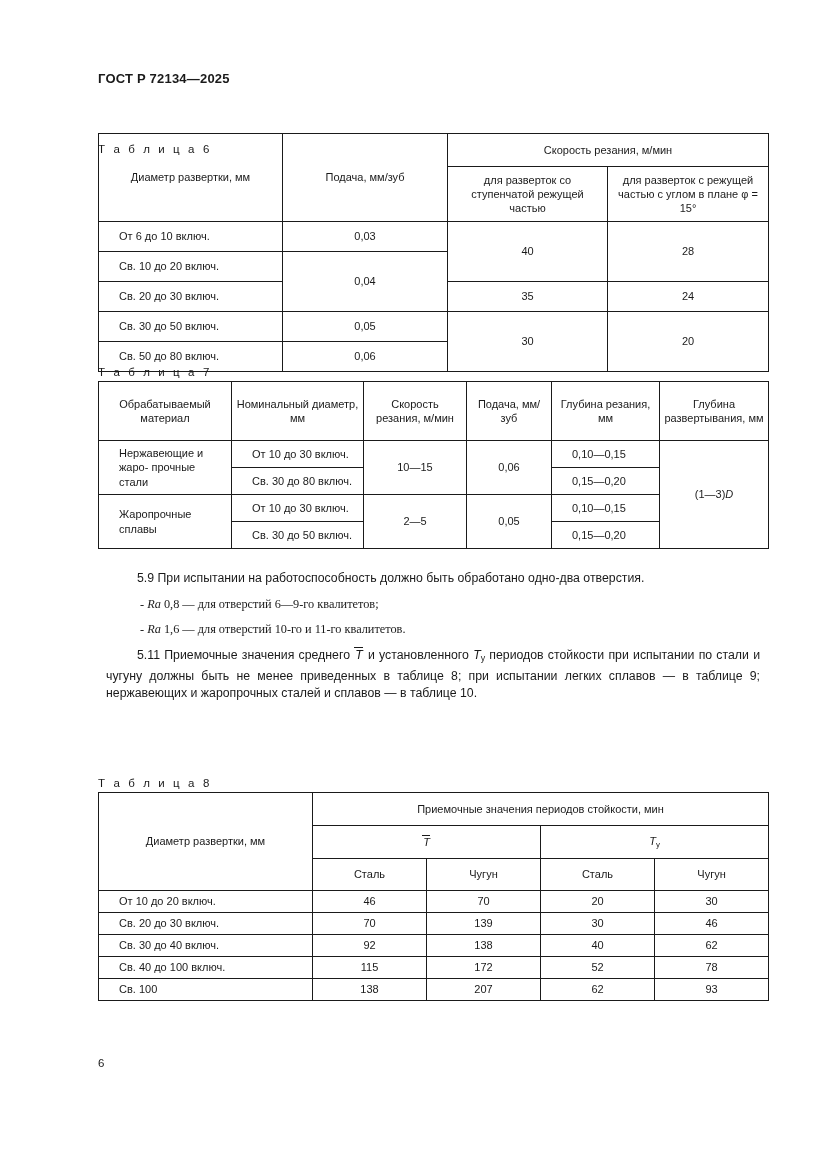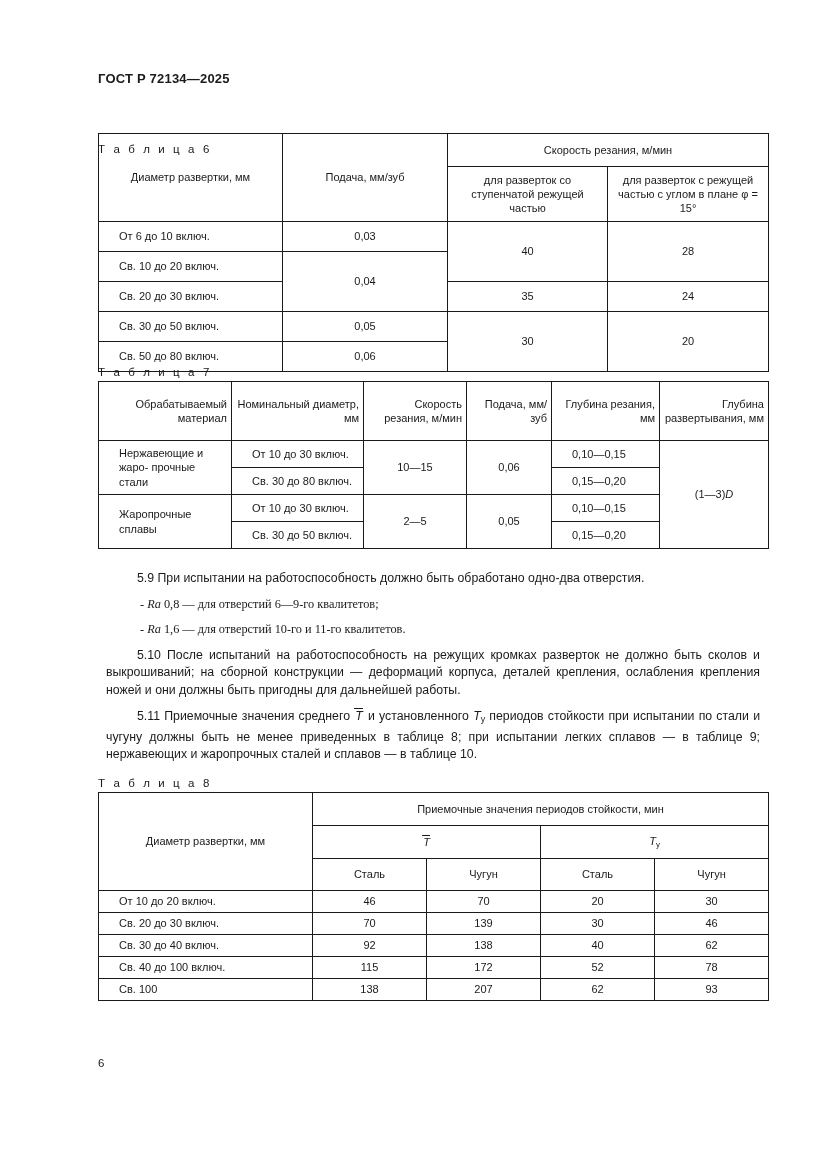--- a/index.html
+++ b/index.html
@@ -63,21 +63,21 @@
   }
   #table6 .h-tall { height: 74px; }
   #table6 .r { height: 30px; }
 
   
   #table7 {
     left: 98px;
     top: 381px;
     width: 670px;
   }
-  #table7 .hd { height: 52px; text-align: right; }
+  #table7 .hd { height: 52px; }
   #table7 .r { height: 27px; }
 
   
   #table8 {
     left: 98px;
     top: 792px;
     width: 670px;
   }
   #table8 .r { height: 22px; }
 
@@ -223,21 +223,20 @@
         <td class="left">Св. 30 до 50 включ.</td>
         <td class="left">0,15—0,20</td>
       </tr>
     </tbody>
   </table>
 
   <div class="body-text" style="top:562px;">
     <p>5.9  При испытании на работоспособность должно быть обработано одно-два отверстия.</p>
     <p class="dash"><span>- </span><span class="ital">Ra</span><span> 0,8 — для отверстий 6—9-го квалитетов;</span></p>
     <p class="dash"><span>- </span><span class="ital">Ra</span><span> 1,6 — для отверстий 10-го и 11-го квалитетов.</span></p>
-    <p>5.10  После испытаний на работоспособность на режущих кромках разверток не должно быть сколов и выкрошиваний; на сборной конструкции — деформаций корпуса, деталей крепления, ослабления крепления ножей и они должны быть пригодны для дальнейшей работы.</p>
     <p><span>5.11  Приемочные значения среднего </span><span class="tbar">T</span><span> и установленного </span><span class="ital"><span>T</span><sub>у</sub></span><span> периодов стойкости при испытании по стали и чугуну должны быть не менее приведенных в таблице 8; при испытании легких сплавов — в таблице 9; нержавеющих и жаропрочных сталей и сплавов — в таблице 10.</span></p>
   </div>
 
   <div class="table-caption" style="top:777px;">Т а б л и ц а  8</div>
 
   <table class="gost" id="table8">
     <colgroup>
       <col style="width:214px">
         <col style="width:114px">
         <col style="width:114px">

